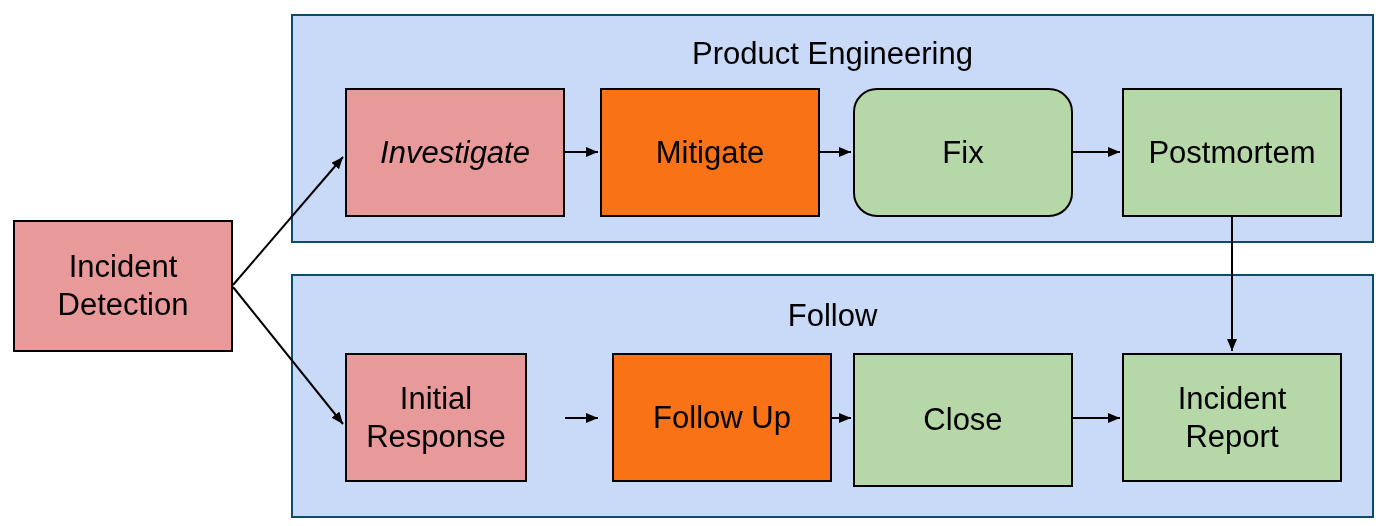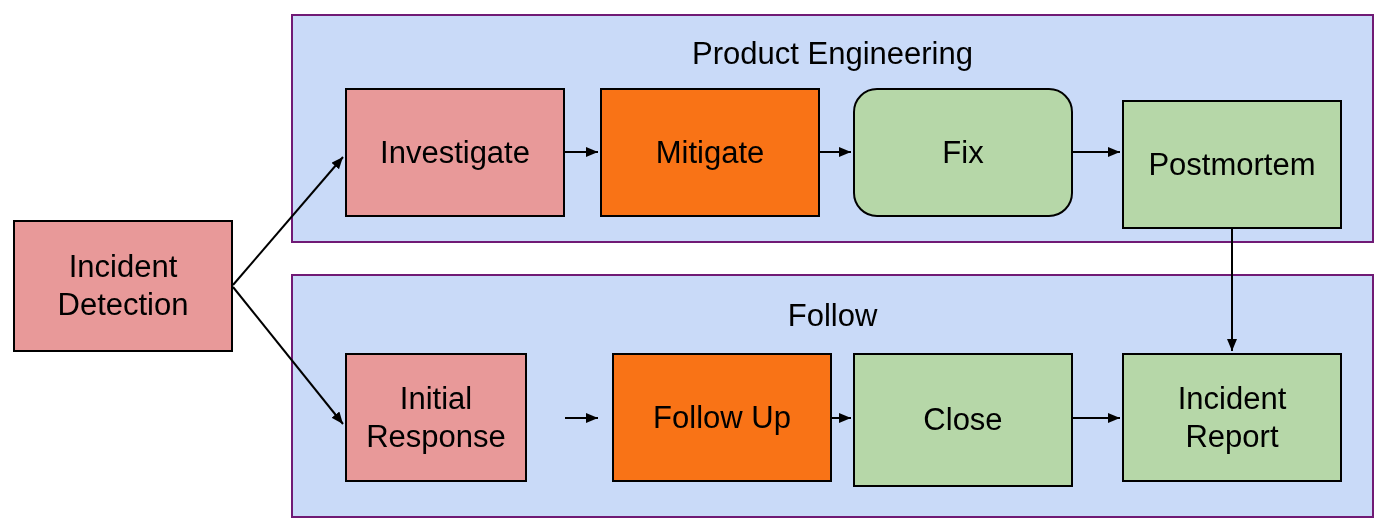--- a/index.html
+++ b/index.html
@@ -12,21 +12,21 @@
     width: 1386px;
     height: 526px;
     background: #ffffff;
     font-family: "Liberation Sans", sans-serif;
     color: #000000;
     overflow: hidden;
   }
   .lane {
     position: absolute;
     background: #C9DAF8;
-    border: 2px solid #701a75;
+    border: 2px solid #0c4a6e;
     box-sizing: border-box;
     z-index: 1;
   }
   #lane-engineering { left: 291px; top: 14px;  width: 1083px; height: 229px; }
   #lane-support     { left: 291px; top: 274px; width: 1083px; height: 244px; }
   .lane-title {
     position: absolute;
     left: 0;
     width: 100%;
     text-align: center;
@@ -54,24 +54,24 @@
     font-size: 31px;
     line-height: 38px;
     white-space: pre-line;
     z-index: 3;
   }
   .node.red    { background: #E89999; }
   .node.yellow { background: #f97316; }
   .node.green  { background: #B6D7A8; }
 
   #node-incident-detection { left: 13px;   top: 220px; width: 220px; height: 132px; }
-  #node-investigate        { left: 345px;  top: 88px;  width: 220px; height: 129px; }
+  #node-investigate        { left: 345px;  top: 88px;  width: 220px; height: 129px; font-style: italic; }
   #node-mitigate           { left: 600px;  top: 88px;  width: 220px; height: 129px; }
   #node-fix                { left: 853px;  top: 88px;  width: 220px; height: 129px; border-radius: 24px; }
-  #node-postmortem         { left: 1122px; top: 100px;  width: 220px; height: 129px; }
+  #node-postmortem         { left: 1122px; top: 88px;  width: 220px; height: 129px; }
   #node-initial-response   { left: 345px;  top: 353px; width: 182px; height: 129px; }
   #node-follow-up          { left: 612px;  top: 353px; width: 220px; height: 129px; }
   #node-close              { left: 853px;  top: 353px; width: 220px; height: 134px; }
   #node-incident-report    { left: 1122px; top: 353px; width: 220px; height: 129px; }
 </style>
 </head>
 <body>
 
 <div class="canvas">
 

